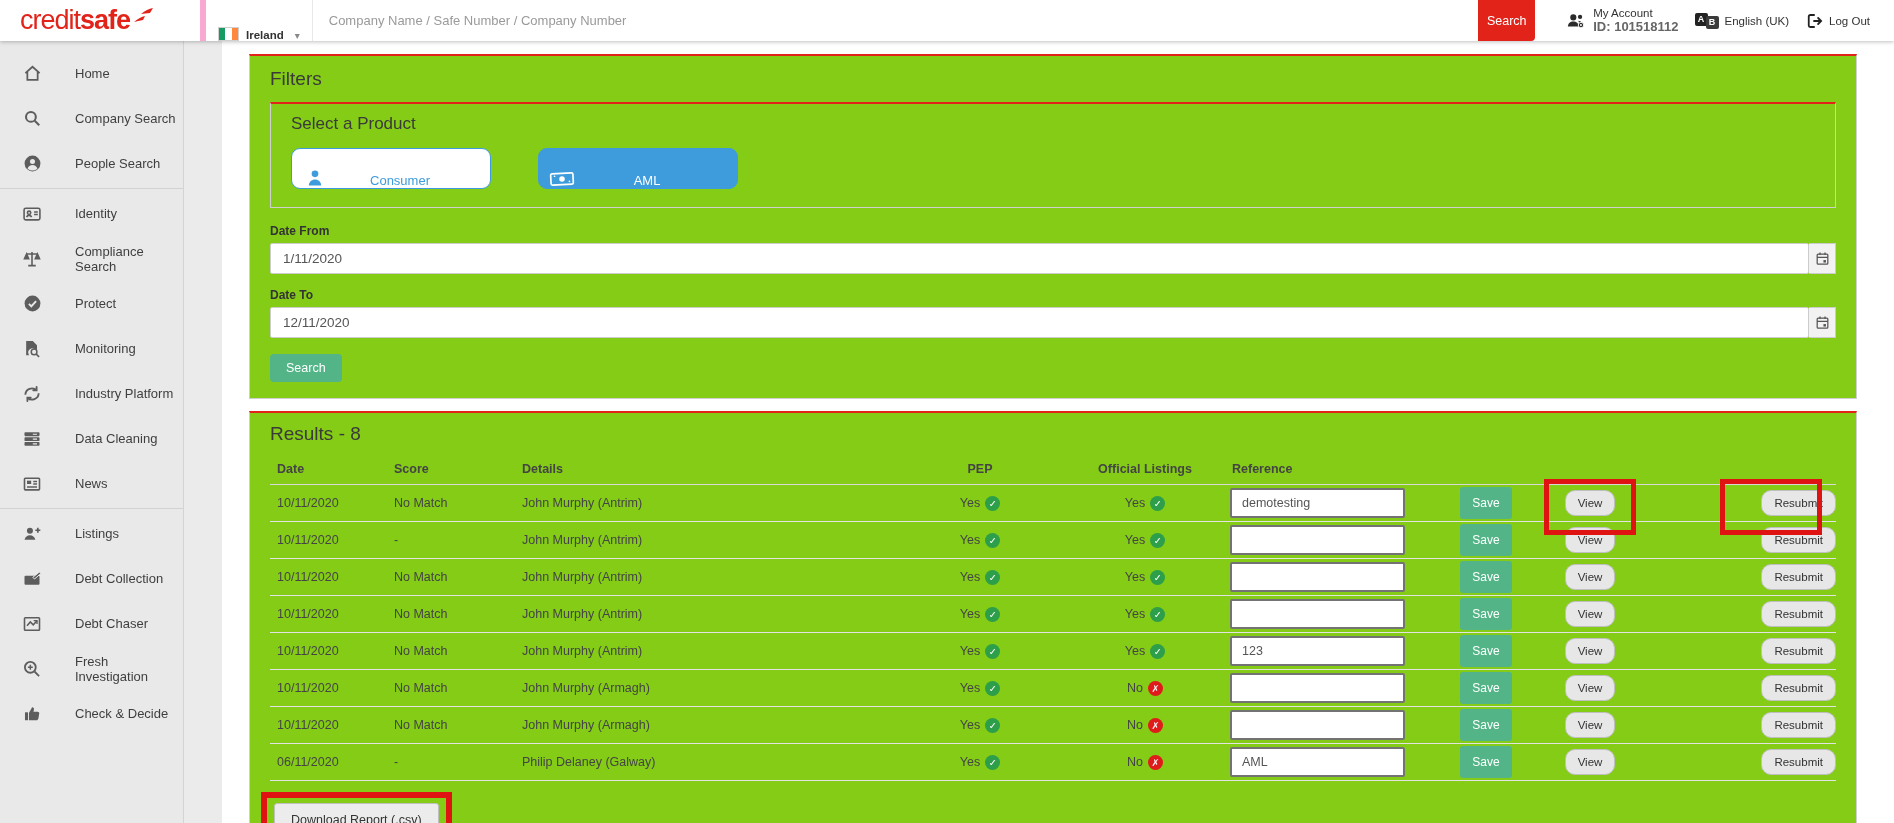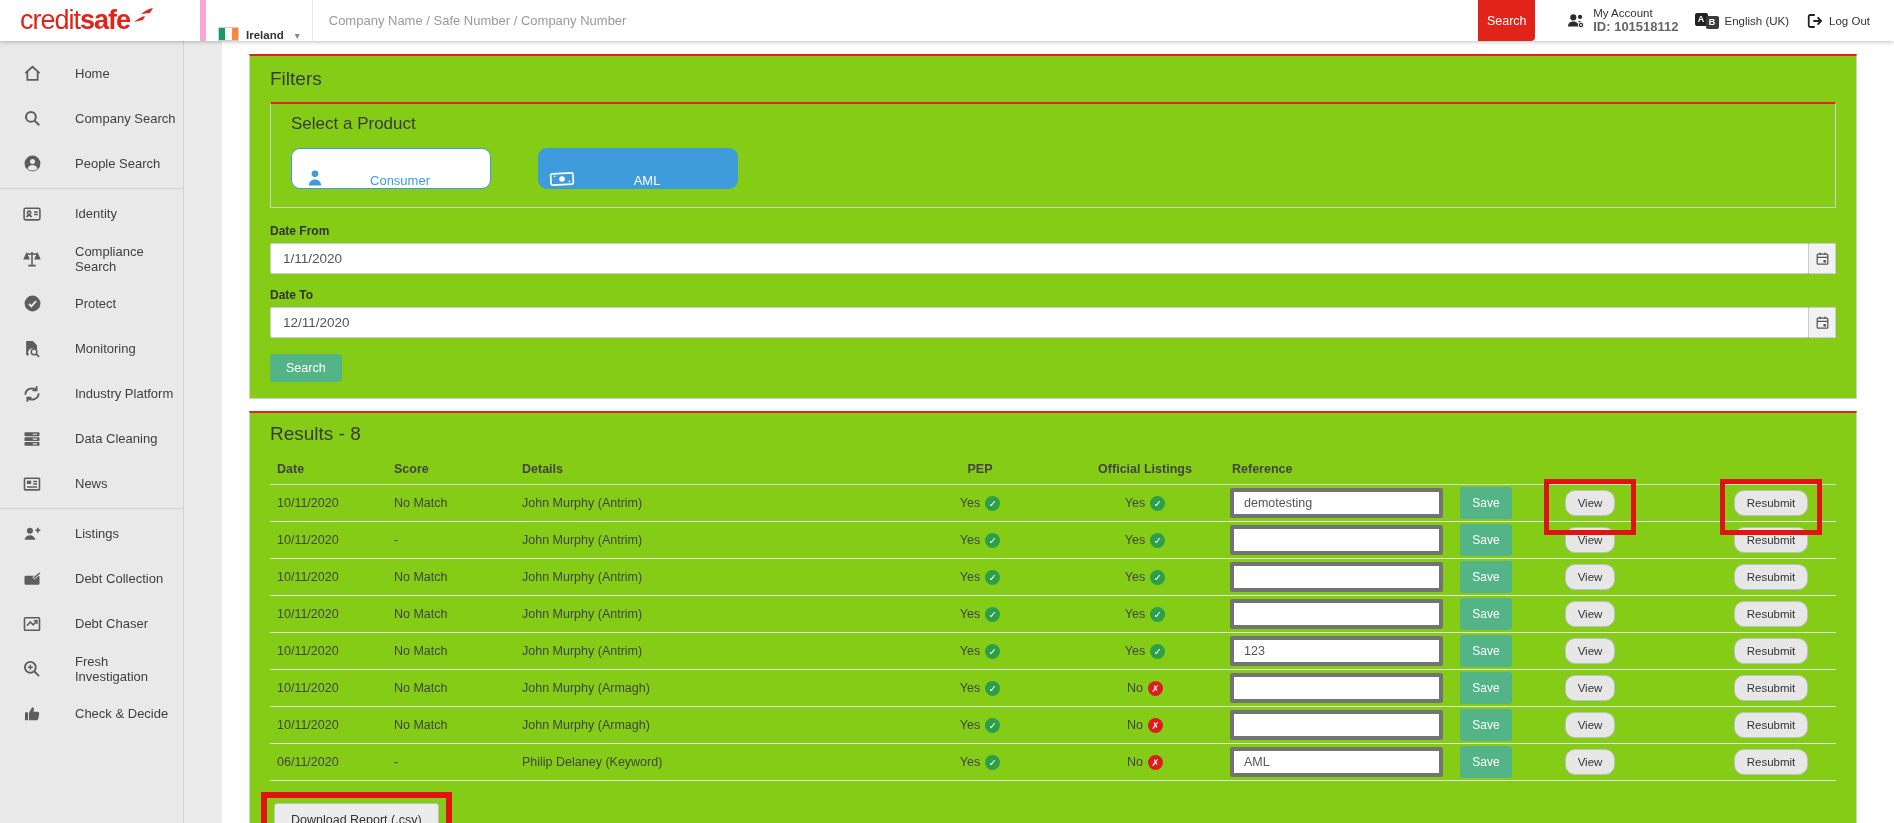--- a/index.html
+++ b/index.html
@@ -82,28 +82,28 @@
   .c { font-size:12.5px; color:#444; }
   .c-date { flex:0 0 124px; padding-left:7px; }
   .c-score { flex:0 0 128px; }
   .c-details { flex:0 0 378px; }
   .c-pep { flex:0 0 160px; display:flex; align-items:center; justify-content:center; gap:5px; }
   .c-list { flex:0 0 170px; display:flex; align-items:center; justify-content:center; gap:5px; }
   .c-ref { flex:0 0 230px; }
   .c-save { flex:0 0 70px; }
   .c-view { flex:0 0 120px; display:flex; justify-content:center; position:relative; }
   .c-spacer { flex:1; }
-  .c-resub { flex:0 0 130px; display:flex; justify-content:center; position:relative; }
+  .c-resub { flex:0 0 130px; display:flex; justify-content:flex-end; position:relative; }
   .thead .c-pep, .thead .c-list { justify-content:center; }
   .thead .c-ref { padding-left:2px; }
   .mark { width:15px; height:15px; border-radius:50%; color:#fff; font-size:9.5px; display:inline-flex;
     align-items:center; justify-content:center; }
   .mark[data-state="yes"] { background:#2d9e49; }
   .mark[data-state="no"]  { background:#e01b1b; }
-  .ref-input { width:213px; height:30px; border:4px solid #737373; border-radius:2px; padding:0 10px;
+  .ref-input { width:175px; height:30px; border:2px solid #737373; border-radius:2px; padding:0 10px;
     font-size:12.5px; color:#555; font-family:inherit; }
   .btn-save { width:52px; height:32px; background:#53b587; color:#fff; border:none; border-radius:3px;
     font-size:12px; font-family:inherit; cursor:pointer; }
   .btn-gray { background:#e7e7e7; border:1px solid #bfbfbf; border-radius:10px; color:#333;
     font-size:11.5px; font-family:inherit; padding:6px 12px; cursor:pointer; }
   .hl { position:absolute; top:-11px; bottom:-19px; left:14px; right:14px; border:5px solid #e01313;
     pointer-events:none; z-index:5; }
   .dl-wrap { position:relative; display:inline-block; margin:22px 0 0 4px; }
   .dl-hl { position:absolute; top:-11px; bottom:-11px; left:-13px; right:-13px; border:6px solid #e01313;
     pointer-events:none; }
@@ -554,21 +554,21 @@
           </div>
         <div class="c c-spacer"></div>
         <div class="c c-resub">
             <button class="btn-gray">Resubmit</button>
           </div>
       </div>
 
       <div class="trow">
         <div class="c c-date">06/11/2020</div>
         <div class="c c-score">-</div>
-        <div class="c c-details">Philip Delaney (Keyword)</div>
+        <div class="c c-details">Philip Delaney (Galway)</div>
         <div class="c c-pep">
             <span>Yes</span>
             <span class="mark" data-state="yes">✓</span>
           </div>
         <div class="c c-list">
             <span>No</span>
             <span class="mark" data-state="no">✗</span>
           </div>
         <div class="c c-ref"><input class="ref-input" value="AML" style=""></div>
         <div class="c c-save"><button class="btn-save">Save</button></div>

